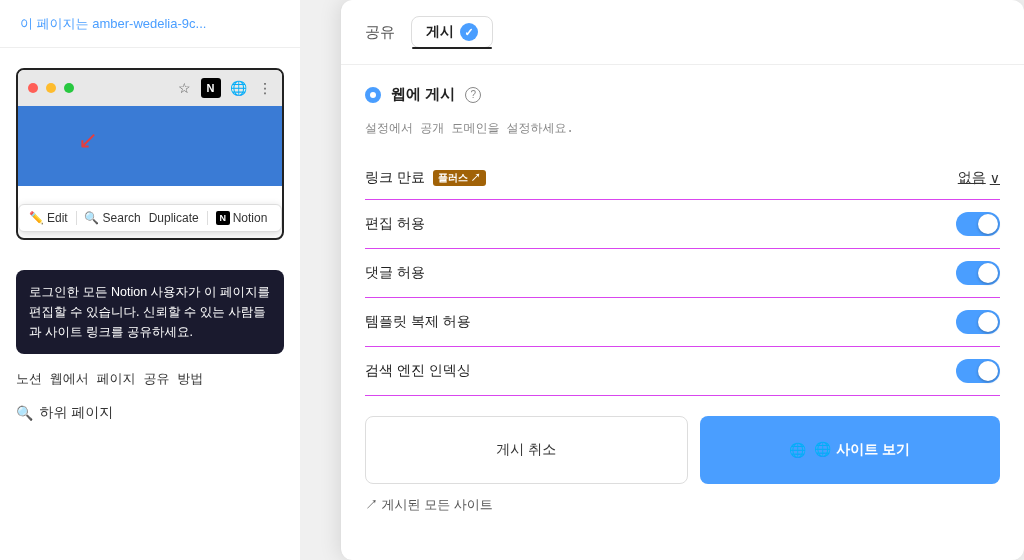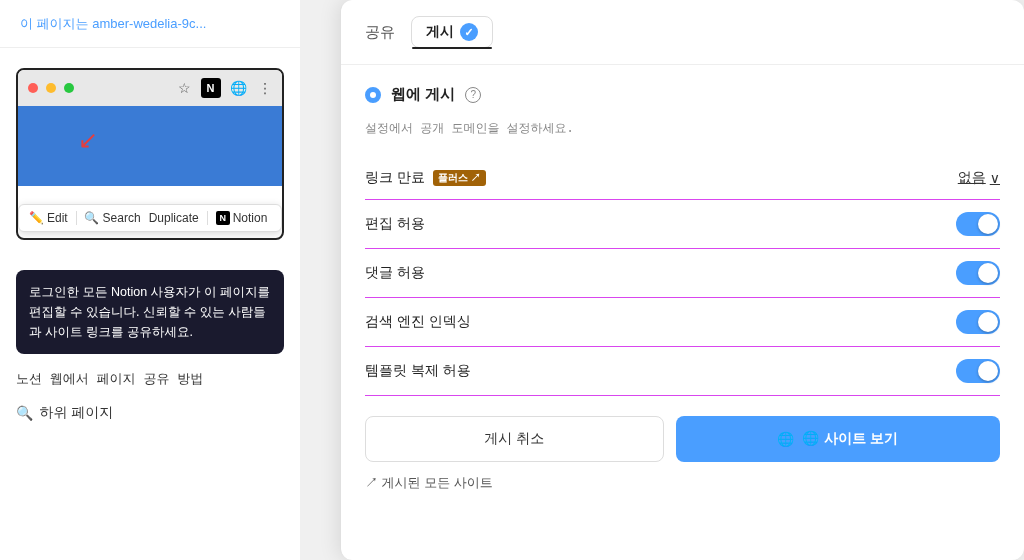--- a/index.html
+++ b/index.html
@@ -360,21 +360,21 @@
     }
 
     .action-row {
       display: flex;
       gap: 12px;
       margin-top: 20px;
     }
 
     .btn-cancel {
       flex: 1;
-      padding: 0;
+      padding: 24px;
       border: 1.5px solid #ddd;
       border-radius: 8px;
       background: #fff;
       font-size: 14px;
       font-weight: 500;
       color: #333;
       cursor: pointer;
       text-align: center;
     }
 
@@ -497,28 +497,28 @@
 
     <div class="setting-row">
       <div class="setting-label">
         <span>댓글 허용</span>
       </div>
       <div class="toggle"></div>
     </div>
 
     <div class="setting-row">
       <div class="setting-label">
-        <span>검색 엔진 인덱싱</span>
+        <span>템플릿 복제 허용</span>
       </div>
       <div class="toggle"></div>
     </div>
 
     <div class="setting-row">
       <div class="setting-label">
-        <span>템플릿 복제 허용</span>
+        <span>검색 엔진 인덱싱</span>
       </div>
       <div class="toggle"></div>
     </div>
 
     <div class="action-row">
       <button class="btn-cancel">게시 취소</button>
       <button class="btn-view-site">
         <span>🌐</span>
         <span>🌐 사이트 보기</span>
       </button>

